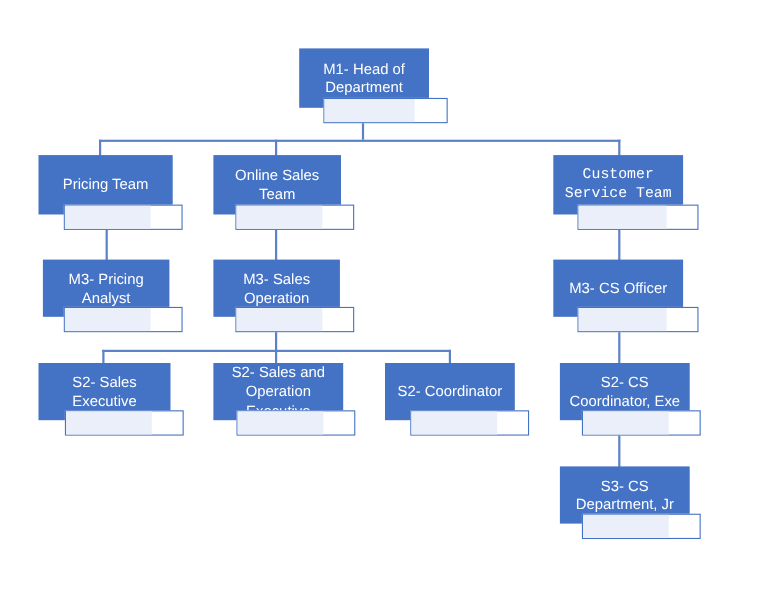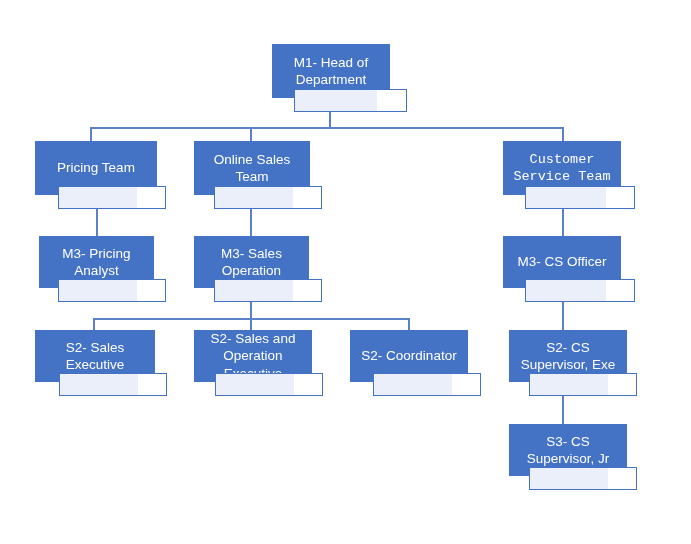--- a/index.html
+++ b/index.html
@@ -165,27 +165,27 @@
     <div class="node" style="left: 0px; top: 0px;">
       <div class="node-box" style="left: 350px; top: 330px; width: 118px; height: 52px;">
         <div class="node-label">S2- Coordinator</div>
       </div>
       <div class="node-field" style="left: 373px; top: 373px; width: 108px; height: 23px;">
         <div class="field-fill"></div>
       </div>
     </div>
     <div class="node" style="left: 0px; top: 0px;">
       <div class="node-box" style="left: 509px; top: 330px; width: 118px; height: 52px;">
-        <div class="node-label">S2- CS Supervisor, Exe</div>
+        <div class="node-label">S2- CS Coordinator, Exe</div>
       </div>
       <div class="node-field" style="left: 529px; top: 373px; width: 108px; height: 23px;">
         <div class="field-fill"></div>
       </div>
     </div>
     <div class="node" style="left: 0px; top: 0px;">
       <div class="node-box" style="left: 509px; top: 424px; width: 118px; height: 52px;">
-        <div class="node-label">S3- CS Supervisor, Jr</div>
+        <div class="node-label">S3- CS Department, Jr</div>
       </div>
       <div class="node-field" style="left: 529px; top: 467px; width: 108px; height: 23px;">
         <div class="field-fill"></div>
       </div>
     </div>
   </div>
 
 </body></html>

